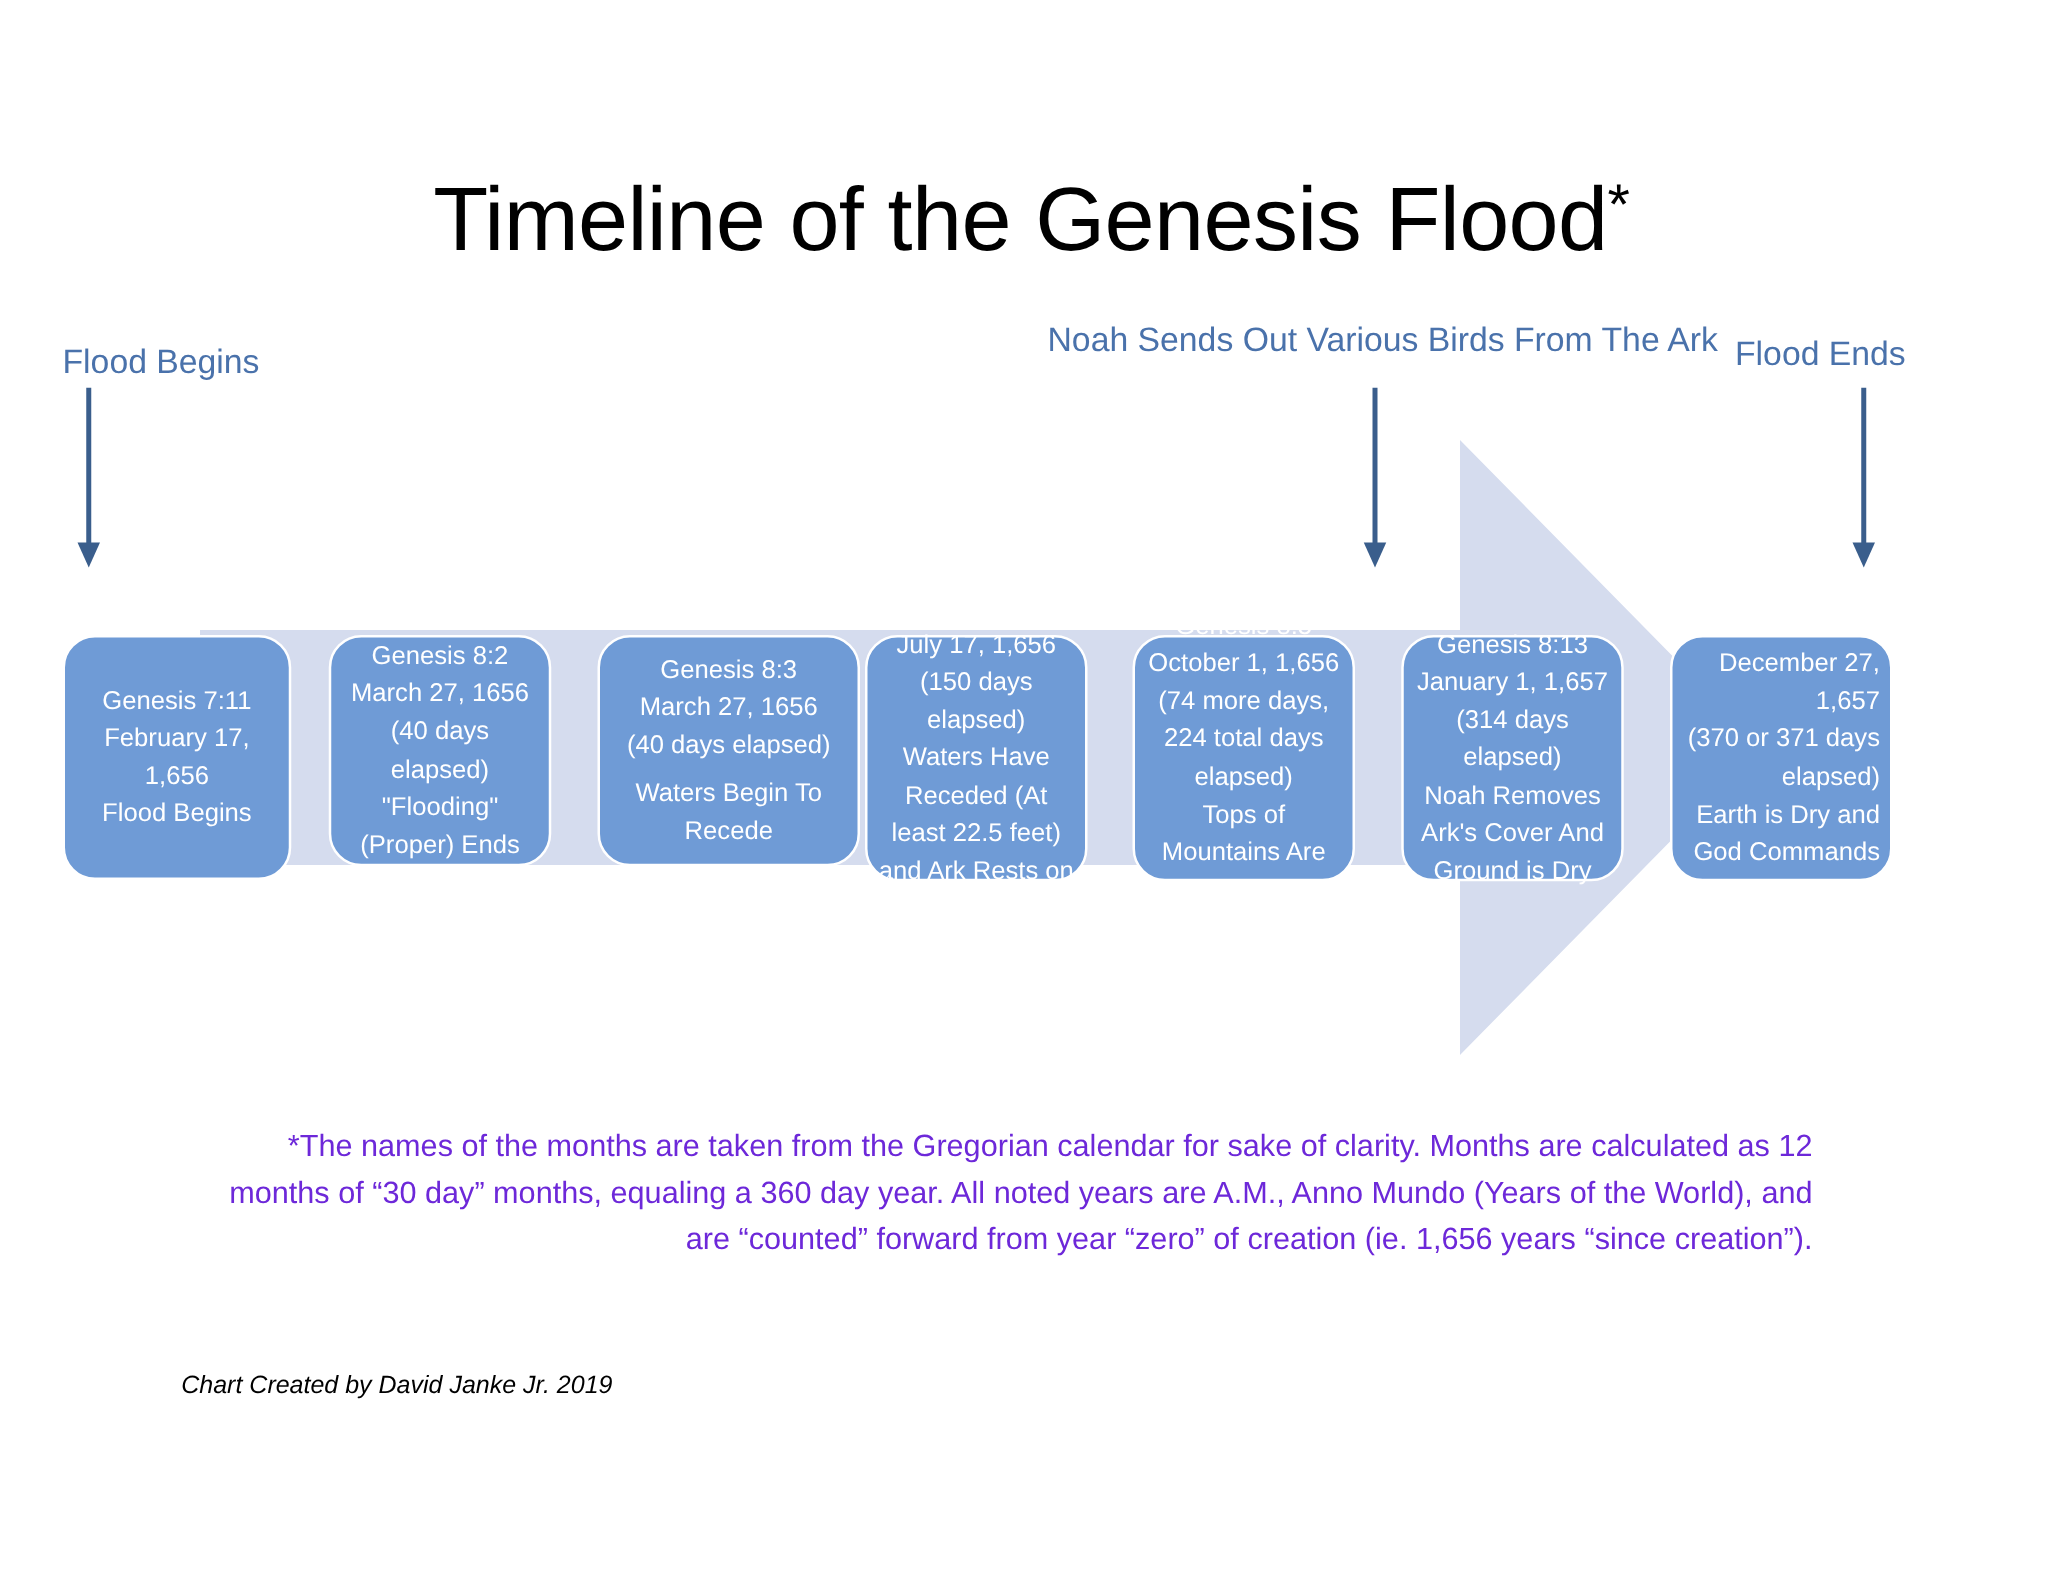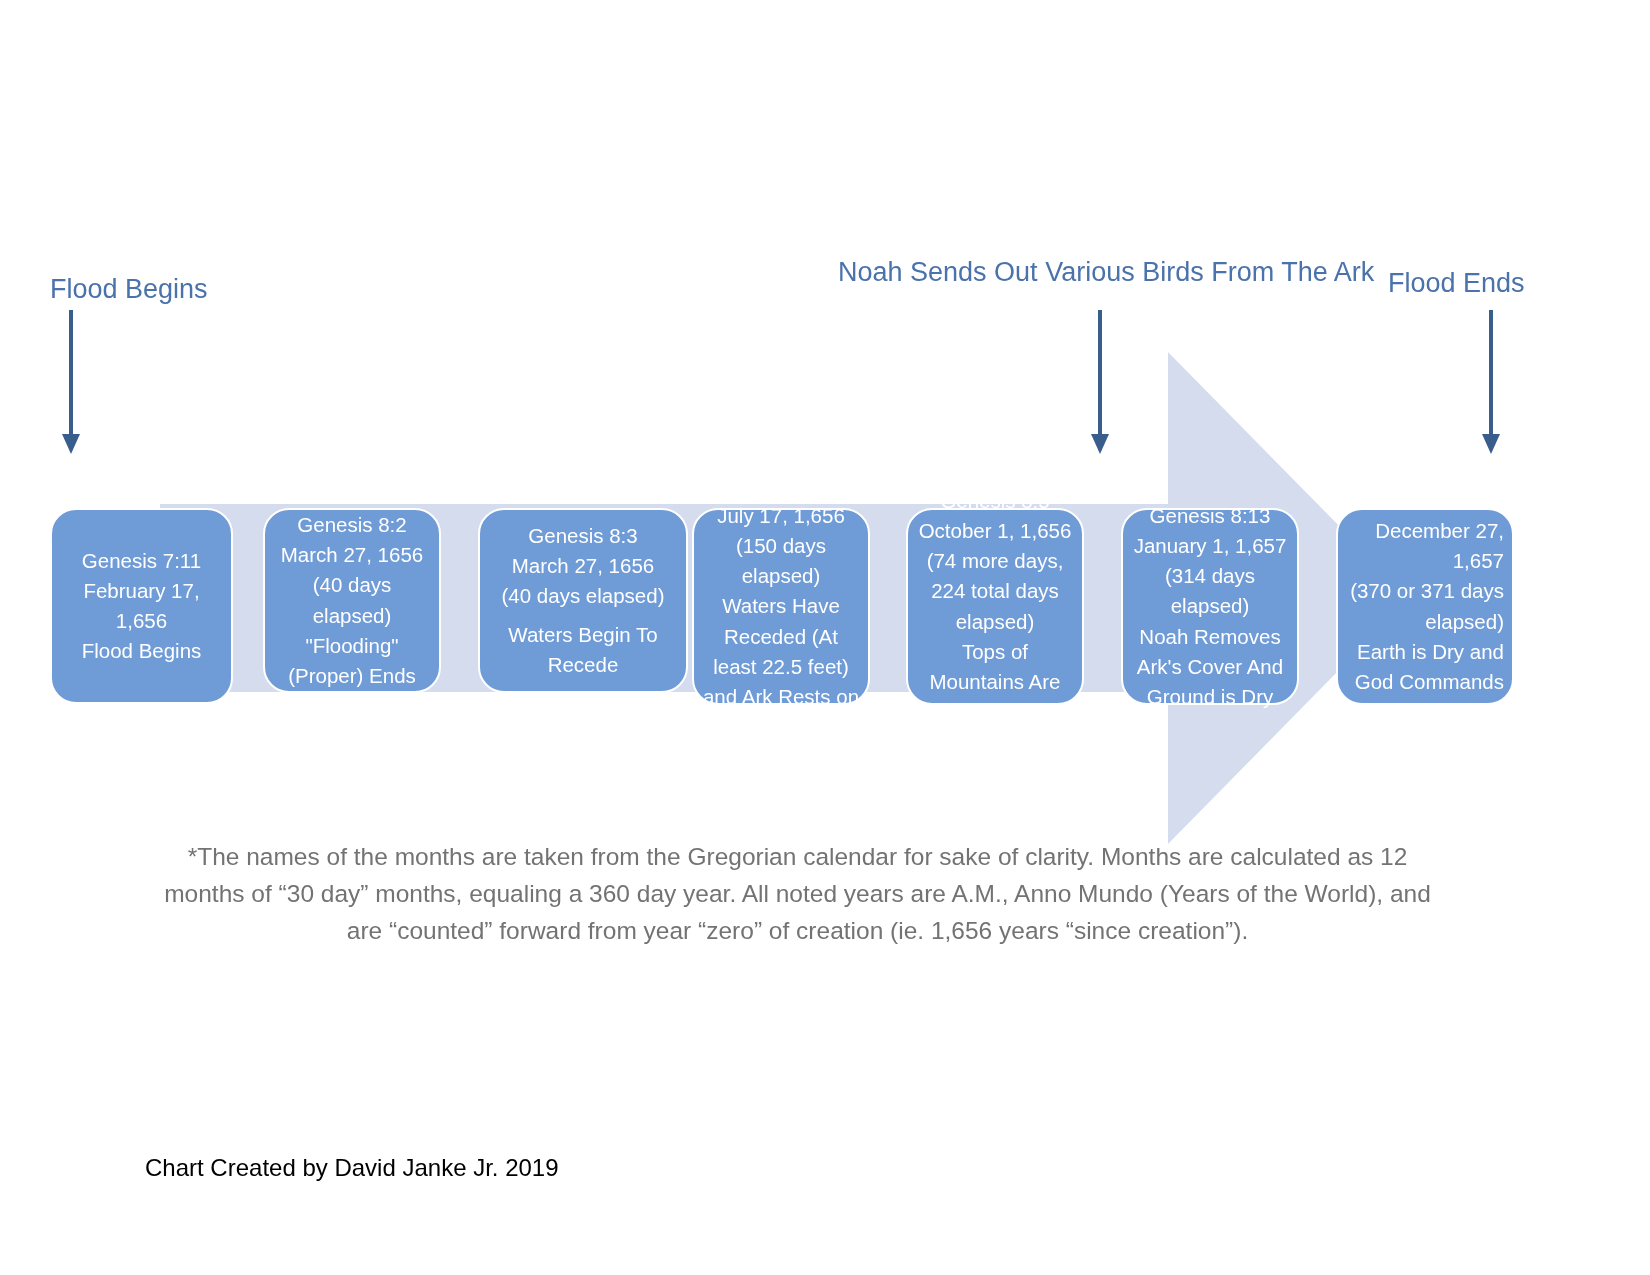--- a/index.html
+++ b/index.html
@@ -87,41 +87,43 @@
     width: 100%;
   }
   .event-box .gap {
     height: 9px;
   }
 
   
   #footnote {
     position: absolute;
     left: 145px;
-    top: 838px;
+    top: 899px;
     width: 1305px;
     font-size: 24.5px;
     line-height: 1.52;
-    color: #737373;
-    text-align: center;
+    color: #6d28d9;
+    text-align: right;
   }
   #credit {
     position: absolute;
     left: 145px;
-    top: 1154px;
-    font-size: 24px;
+    top: 1097px;
+    font-size: 20px;
     color: #000000;
     white-space: nowrap;
+    font-style: italic;
   }
 </style>
 </head>
 <body>
 
 <div id="page">
 
+  <div id="chart-title"><span>Timeline of the Genesis Flood</span><span class="asterisk">*</span></div>
 
   <div class="marker-label" style="left:50px; top:275px;">Flood Begins</div>
   <svg class="marker-arrow" style="left:58px; top:310px;" height="145" viewBox="0 0 26 145">
     <line x1="13" y1="0" x2="13" y2="130" stroke="#3a5e8c" stroke-width="4"></line>
     <polygon points="13,144 4,124 22,124" fill="#3a5e8c"></polygon>
   </svg>
 
   <div class="marker-label" style="left:838px; top:258px;">Noah Sends Out Various Birds From The Ark</div>
   <svg class="marker-arrow" style="left:1087px; top:310px;" height="145" viewBox="0 0 26 145">
     <line x1="13" y1="0" x2="13" y2="130" stroke="#3a5e8c" stroke-width="4"></line>

